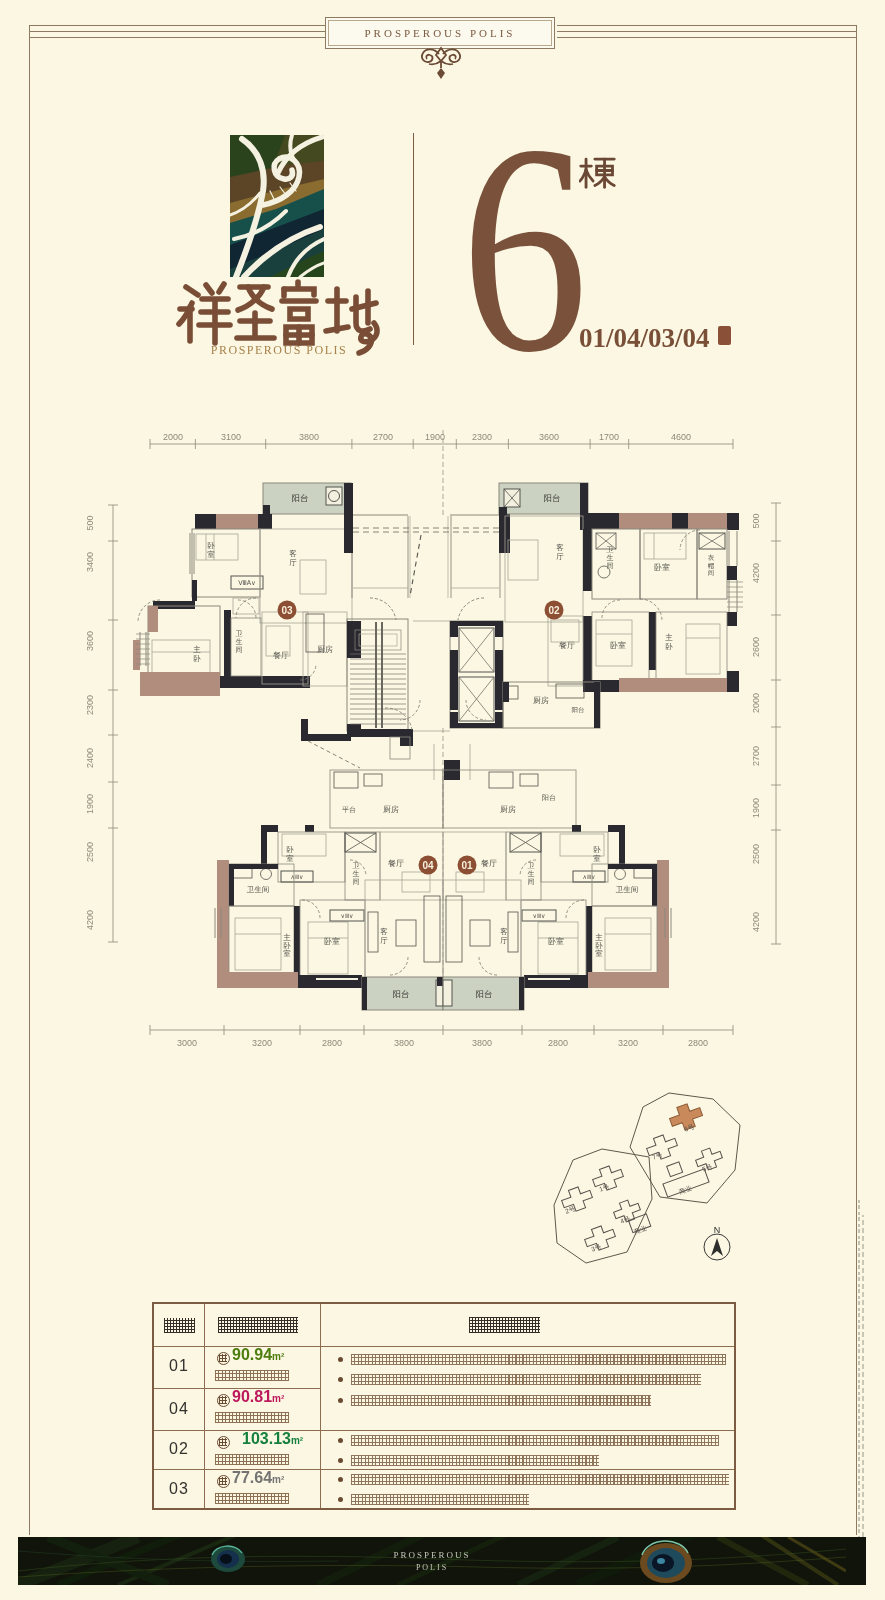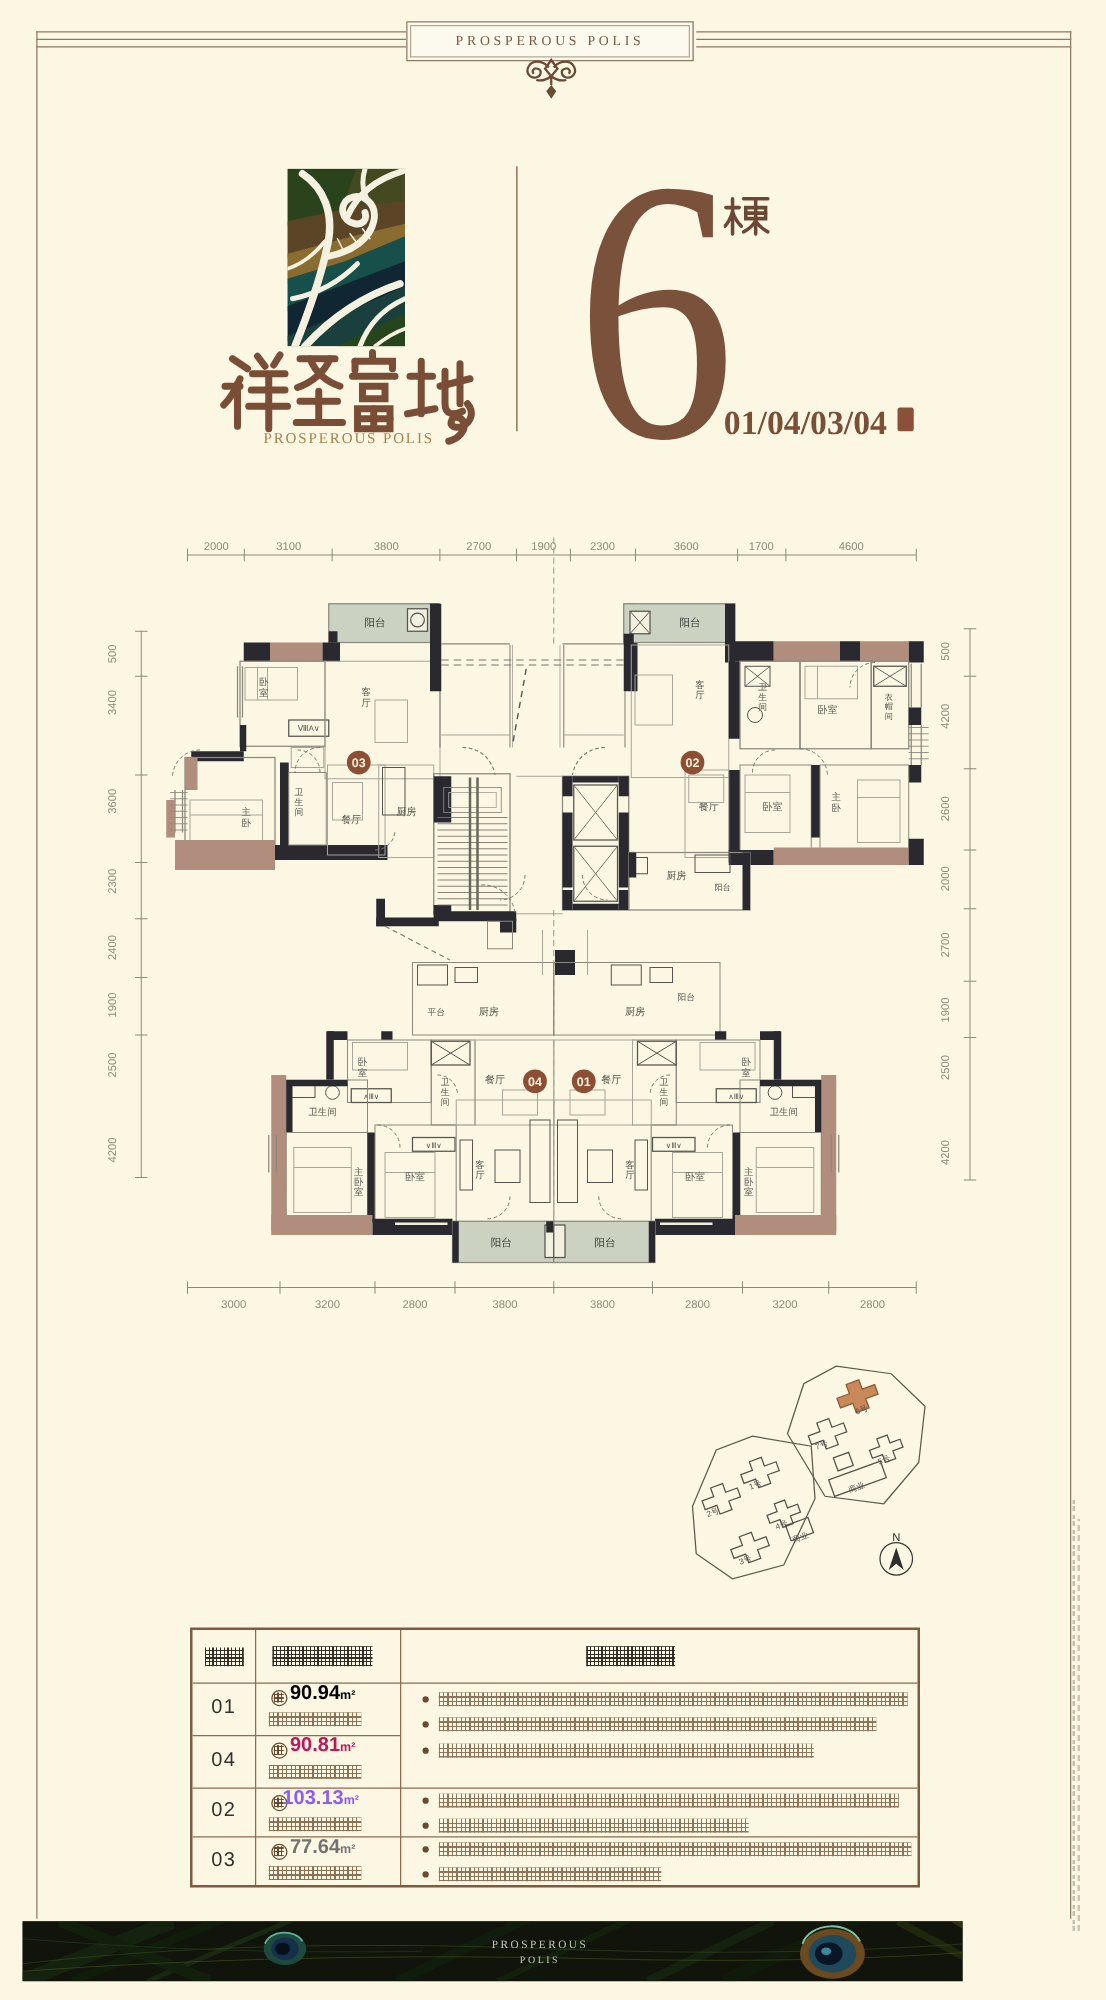--- a/index.html
+++ b/index.html
@@ -601,33 +601,33 @@
     <div class="hz abs" style="left:10px;top:14px;width:31px;height:15px;color:#332e28"></div>
     <div class="hz abs" style="left:64px;top:13px;width:80px;height:16px;color:#332e28"></div>
     <div class="hz abs" style="left:315px;top:13px;width:71px;height:16px;color:#332e28"></div>
     <div class="abs" style="left:0;top:53px;width:50px;text-align:center;font-size:16px;letter-spacing:1px;color:#33312e">01</div>
     <div class="abs" style="left:0;top:96px;width:50px;text-align:center;font-size:16px;letter-spacing:1px;color:#33312e">04</div>
     <div class="abs" style="left:0;top:136px;width:50px;text-align:center;font-size:16px;letter-spacing:1px;color:#33312e">02</div>
     <div class="abs" style="left:0;top:176px;width:50px;text-align:center;font-size:16px;letter-spacing:1px;color:#33312e">03</div>
     <div class="abs" style="left:51px;top:44px;width:115px;height:42px;">
       <div class="abs" style="left:12px;top:4px;width:11px;height:11px;border:1px solid #6b4a32;border-radius:50%;"></div>
       <div class="hz abs" style="left:14px;top:6px;width:8px;height:8px;color:#6b4a32"></div>
-      <div class="abs" style="left:27px;top:-2px;font-family:'Liberation Sans';font-weight:bold;font-size:16px;color:#000000">90.94<span style="font-size:10px">m²</span></div>
+      <div class="abs" style="left:27px;top:-2px;font-family:'Liberation Sans';font-weight:bold;font-size:16px;color:#4d7c0f">90.94<span style="font-size:10px">m²</span></div>
       <div class="hzl abs" style="left:10px;top:22px;width:74px;height:11px;color:#7a5a3c"></div>
     </div>
     <div class="abs" style="left:51px;top:86px;width:115px;height:42px;">
       <div class="abs" style="left:12px;top:4px;width:11px;height:11px;border:1px solid #6b4a32;border-radius:50%;"></div>
       <div class="hz abs" style="left:14px;top:6px;width:8px;height:8px;color:#6b4a32"></div>
       <div class="abs" style="left:27px;top:-2px;font-family:'Liberation Sans';font-weight:bold;font-size:16px;color:#be185d">90.81<span style="font-size:10px">m²</span></div>
       <div class="hzl abs" style="left:10px;top:22px;width:74px;height:11px;color:#7a5a3c"></div>
     </div>
     <div class="abs" style="left:51px;top:128px;width:115px;height:42px;">
       <div class="abs" style="left:12px;top:4px;width:11px;height:11px;border:1px solid #6b4a32;border-radius:50%;"></div>
       <div class="hz abs" style="left:14px;top:6px;width:8px;height:8px;color:#6b4a32"></div>
-      <div class="abs" style="left:21px;top:-2px;font-family:'Liberation Sans';font-weight:bold;font-size:16px;color:#8b5cf6">103.13<span style="font-size:10px">m²</span></div>
+      <div class="abs" style="left:37px;top:-2px;font-family:'Liberation Sans';font-weight:bold;font-size:16px;color:#15803d">103.13<span style="font-size:10px">m²</span></div>
       <div class="hzl abs" style="left:10px;top:22px;width:74px;height:11px;color:#7a5a3c"></div>
     </div>
     <div class="abs" style="left:51px;top:167px;width:115px;height:42px;">
       <div class="abs" style="left:12px;top:4px;width:11px;height:11px;border:1px solid #6b4a32;border-radius:50%;"></div>
       <div class="hz abs" style="left:14px;top:6px;width:8px;height:8px;color:#6b4a32"></div>
       <div class="abs" style="left:27px;top:-2px;font-family:'Liberation Sans';font-weight:bold;font-size:16px;color:#737373">77.64<span style="font-size:10px">m²</span></div>
       <div class="hzl abs" style="left:10px;top:22px;width:74px;height:11px;color:#7a5a3c"></div>
     </div>
     <div class="abs" style="left:184px;top:53px;width:5px;height:5px;background:#6b4a32;border-radius:50%;"></div>
     <div class="hzl abs" style="left:197px;top:50px;width:375px;height:11px;color:#7c5f45"></div>
@@ -639,21 +639,21 @@
     <div class="hzl abs" style="left:197px;top:131px;width:368px;height:11px;color:#7c5f45"></div>
     <div class="abs" style="left:184px;top:154px;width:5px;height:5px;background:#6b4a32;border-radius:50%;"></div>
     <div class="hzl abs" style="left:197px;top:151px;width:248px;height:11px;color:#7c5f45"></div>
     <div class="abs" style="left:184px;top:173px;width:5px;height:5px;background:#6b4a32;border-radius:50%;"></div>
     <div class="hzl abs" style="left:197px;top:170px;width:378px;height:11px;color:#7c5f45"></div>
     <div class="abs" style="left:184px;top:193px;width:5px;height:5px;background:#6b4a32;border-radius:50%;"></div>
     <div class="hzl abs" style="left:197px;top:190px;width:178px;height:11px;color:#7c5f45"></div>
   </div>
 <div class="abs" style="left:858px;top:1200px;width:2px;height:345px;background-image:repeating-linear-gradient(0deg,#9a9588 0 4px,transparent 4px 6px,#9a9588 6px 9px,transparent 9px 12px);opacity:.55"></div>
 <div class="abs" style="left:862px;top:1215px;width:2px;height:330px;background-image:repeating-linear-gradient(0deg,#9a9588 0 5px,transparent 5px 8px);opacity:.5"></div>
-<div class="abs" style="left:18px;top:1537px;width:752px;height:48px;background:#10140b;overflow:hidden"><svg width="828" height="48" viewBox="0 0 828 48">
+<div class="abs" style="left:18px;top:1537px;width:848px;height:48px;background:#10140b;overflow:hidden"><svg width="828" height="48" viewBox="0 0 828 48">
 <rect width="828" height="48" fill="#10140b"></rect>
 <g opacity="0.45">
 <path d="M0 48 L120 0" stroke="#1e3416" stroke-width="12"></path>
 <path d="M40 48 L180 -10" stroke="#14280c" stroke-width="7"></path>
 <path d="M100 48 L260 -20" stroke="#24401a" stroke-width="4"></path>
 <path d="M300 48 L420 -10" stroke="#16280f" stroke-width="8"></path>
 <path d="M500 48 L600 0" stroke="#1c3414" stroke-width="7"></path>
 <path d="M560 48 L680 -6" stroke="#12220c" stroke-width="10"></path>
 <path d="M700 0 L790 48" stroke="#34400f" stroke-width="6"></path>
 <path d="M740 -4 L820 48" stroke="#5a5a18" stroke-width="4"></path>

